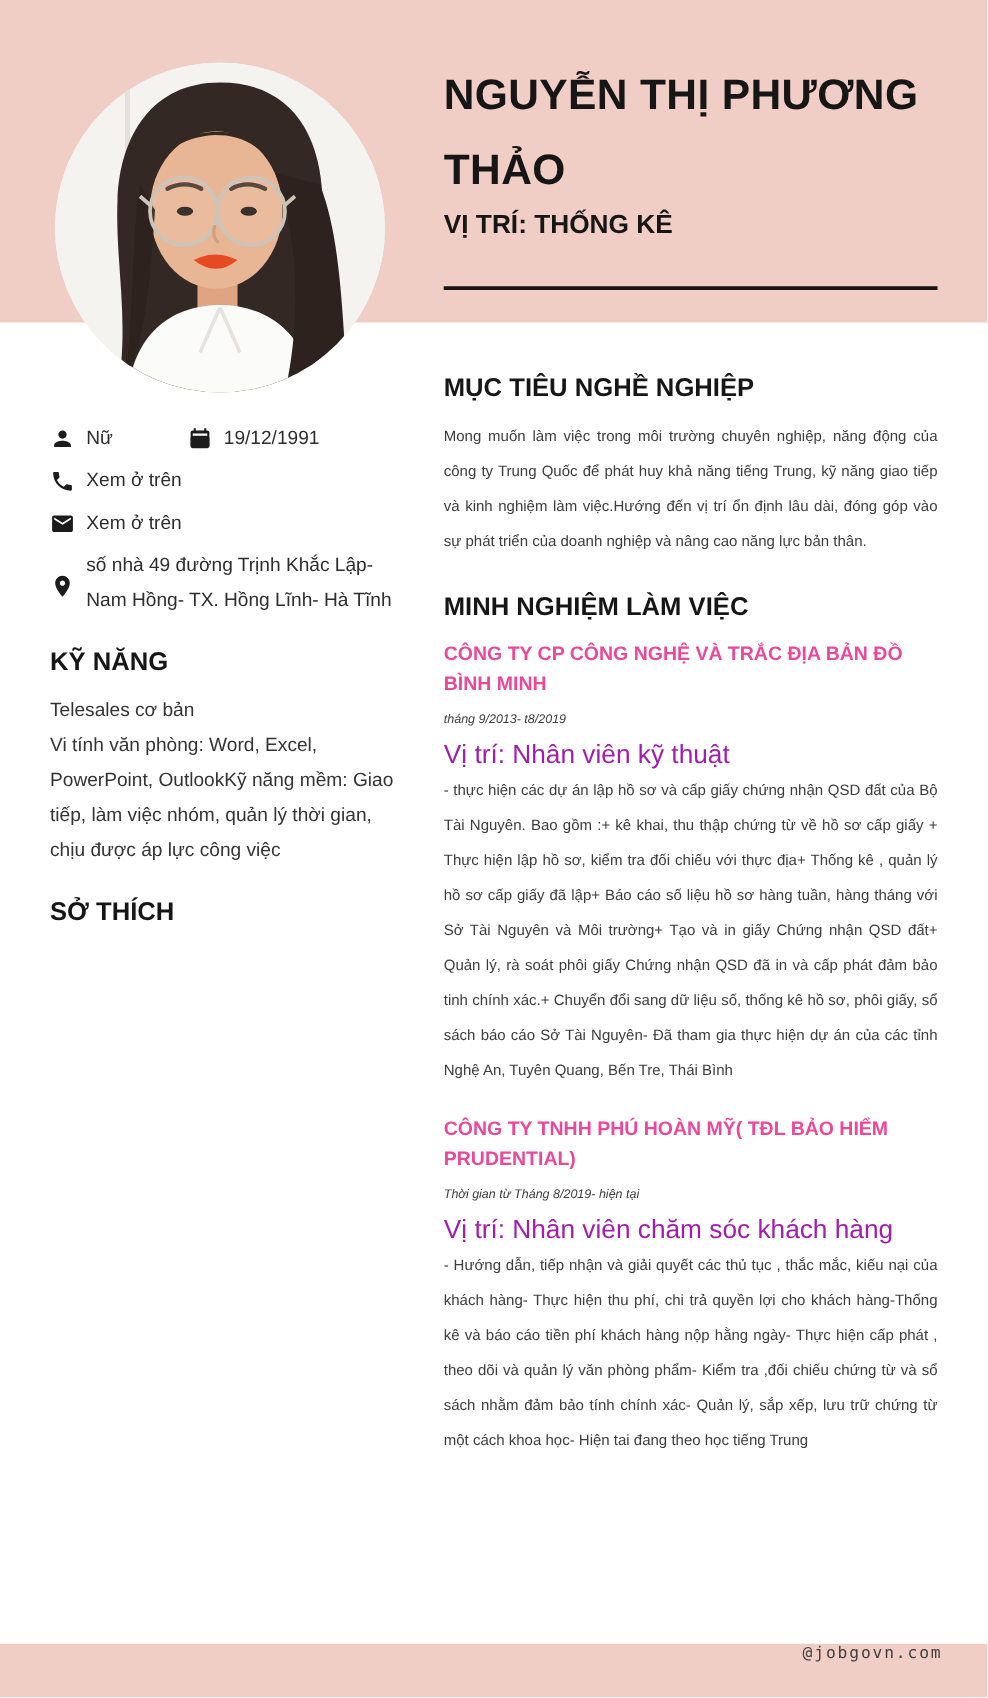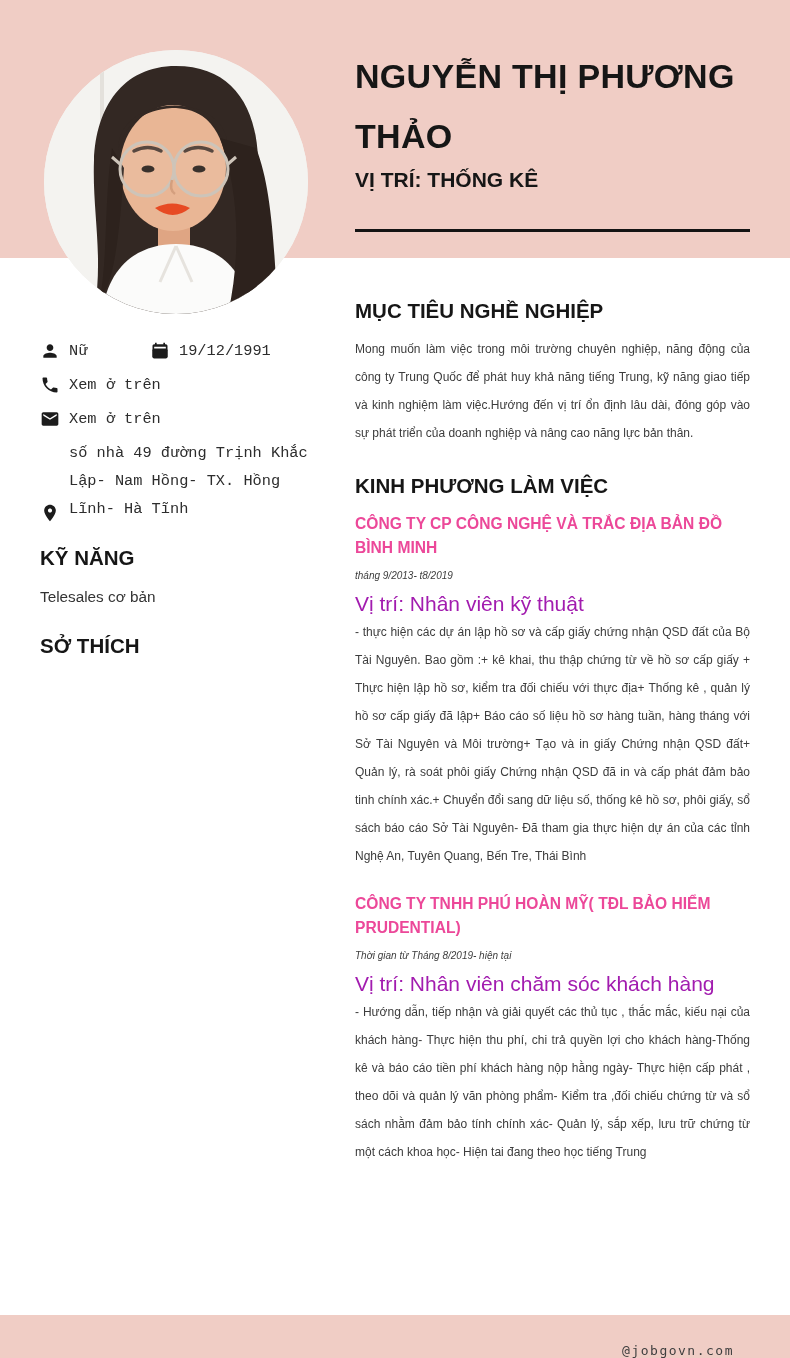--- a/index.html
+++ b/index.html
@@ -5,37 +5,37 @@
   :root { --accent:#f0cdc5; --ink:#161616; --body:#3a3a3a; }
   * { margin:0; padding:0; box-sizing:border-box; }
   html,body { background:#ffffff; }
   body {
     position:relative; width:790px; height:1358px; overflow:hidden;
     font-family:"Liberation Sans", sans-serif; color:var(--body);
   }
   .band-top { position:absolute; left:0; top:0; width:790px; height:258px; background:var(--accent); }
   .band-bottom {
     position:absolute; left:0; bottom:0; width:790px; height:43px; background:var(--accent);
-    display:flex; align-items:flex-end; justify-content:flex-end; padding-right:56px;
+    display:flex; align-items:flex-start; justify-content:flex-end; padding-right:36px;
   }
   .watermark { font-family:"DejaVu Sans Mono", monospace; font-size:13px; letter-spacing:1.5px; color:#3f3f3f; }
 
   .avatar {
     position:absolute; left:44px; top:50px; width:264px; height:264px;
     border-radius:50%; overflow:hidden; background:#f2f1ef;
   }
   .avatar svg { display:block; }
 
   .header-right { position:absolute; left:355px; top:46px; width:400px; }
   .name { font-size:34px; line-height:60px; font-weight:bold; color:var(--ink); letter-spacing:.3px; }
   .position { margin-top:2px; font-size:21px; font-weight:bold; color:var(--ink); }
   .rule { margin-top:37px; width:395px; height:0; border-top:3px solid #141414; }
 
   .left-col { position:absolute; left:40px; top:341px; width:288px; }
-  .info-row { display:flex; align-items:flex-end; margin-bottom:14px; font-size:15.3px; color:#2d2d2d; line-height:20px;font-family:Liberation Mono, monospace; }
+  .info-row { display:flex; align-items:center; margin-bottom:14px; font-size:15.3px; color:#2d2d2d; line-height:20px; }
   .info-row .ic { flex:0 0 20px; height:20px; margin-right:9px; margin-top:0; }
   .ic svg { display:block; width:20px; height:20px; fill:#1c1c1c; }
   .gender-label { width:81px; }
   .addr { line-height:28px; margin-top:-4px; }
   .sec-h { font-size:20.5px; font-weight:bold; color:var(--ink); }
   .left-col .sec-h { margin-top:23px; margin-bottom:13px; }
   .left-body { font-size:15.3px; line-height:28px; color:#333333; }
   .just { text-align:justify; }
 
   .right-col { position:absolute; left:355px; top:299px; width:395px; }
@@ -120,29 +120,30 @@
     <span class="ic">
       <svg viewBox="0 0 24 24">
           <path d="M12 2C8.13 2 5 5.13 5 9c0 5.25 7 13 7 13s7-7.75 7-13c0-3.87-3.13-7-7-7zm0 9.5c-1.38 0-2.5-1.12-2.5-2.5s1.12-2.5 2.5-2.5 2.5 1.12 2.5 2.5-1.12 2.5-2.5 2.5z"></path>
         </svg>
     </span>
     <span class="addr">số nhà 49 đường Trịnh Khắc Lập- Nam Hồng- TX. Hồng Lĩnh- Hà Tĩnh</span>
   </div>
 
   <div class="sec-h">KỸ NĂNG</div>
   <div class="left-body">Telesales cơ bản</div>
+  <div class="left-body">Vi tính văn phòng: Word, Excel, PowerPoint, OutlookKỹ năng mềm: Giao tiếp, làm việc nhóm, quản lý thời gian, chịu được áp lực công việc</div>
 
   <div class="sec-h">SỞ THÍCH</div>
 </div>
 
 <div class="right-col">
   <div class="sec-h">MỤC TIÊU NGHỀ NGHIỆP</div>
   <div class="para">Mong muốn làm việc trong môi trường chuyên nghiệp, năng động của công ty Trung Quốc để phát huy khả năng tiếng Trung, kỹ năng giao tiếp và kinh nghiệm làm việc.Hướng đến vị trí ổn định lâu dài, đóng góp vào sự phát triển của doanh nghiệp và nâng cao năng lực bản thân.</div>
 
-  <div class="sec-h sec-gap">KINH PHƯƠNG LÀM VIỆC</div>
+  <div class="sec-h sec-gap">MINH NGHIỆM LÀM VIỆC</div>
 
   <div class="job">
     <div class="company">CÔNG TY CP CÔNG NGHỆ VÀ TRẮC ĐỊA BẢN ĐỒ BÌNH MINH</div>
     <div class="period">tháng 9/2013- t8/2019</div>
     <div class="role">Vị trí: Nhân viên kỹ thuật</div>
     <div class="para">- thực hiện các dự án lập hồ sơ và cấp giấy chứng nhận QSD đất của Bộ Tài Nguyên. Bao gồm :+ kê khai, thu thập chứng từ về hồ sơ cấp giấy + Thực hiện lập hồ sơ, kiểm tra đối chiếu với thực địa+ Thống kê , quản lý hồ sơ cấp giấy đã lập+ Báo cáo số liệu hồ sơ hàng tuần, hàng tháng với Sở Tài  Nguyên và Môi trường+ Tạo và in giấy Chứng nhận QSD đất+ Quản lý, rà soát phôi giấy Chứng nhận QSD đã in và cấp phát đảm bảo tinh chính xác.+ Chuyển đổi sang dữ liệu số, thống kê hồ sơ, phôi giấy, sổ sách báo cáo  Sở Tài Nguyên- Đã tham gia thực hiện dự án của các tỉnh Nghệ An, Tuyên Quang, Bến Tre, Thái Bình</div>
   </div>
 
   <div class="job">
     <div class="company">CÔNG TY TNHH PHÚ HOÀN MỸ( TĐL BẢO HIỂM PRUDENTIAL)</div>

